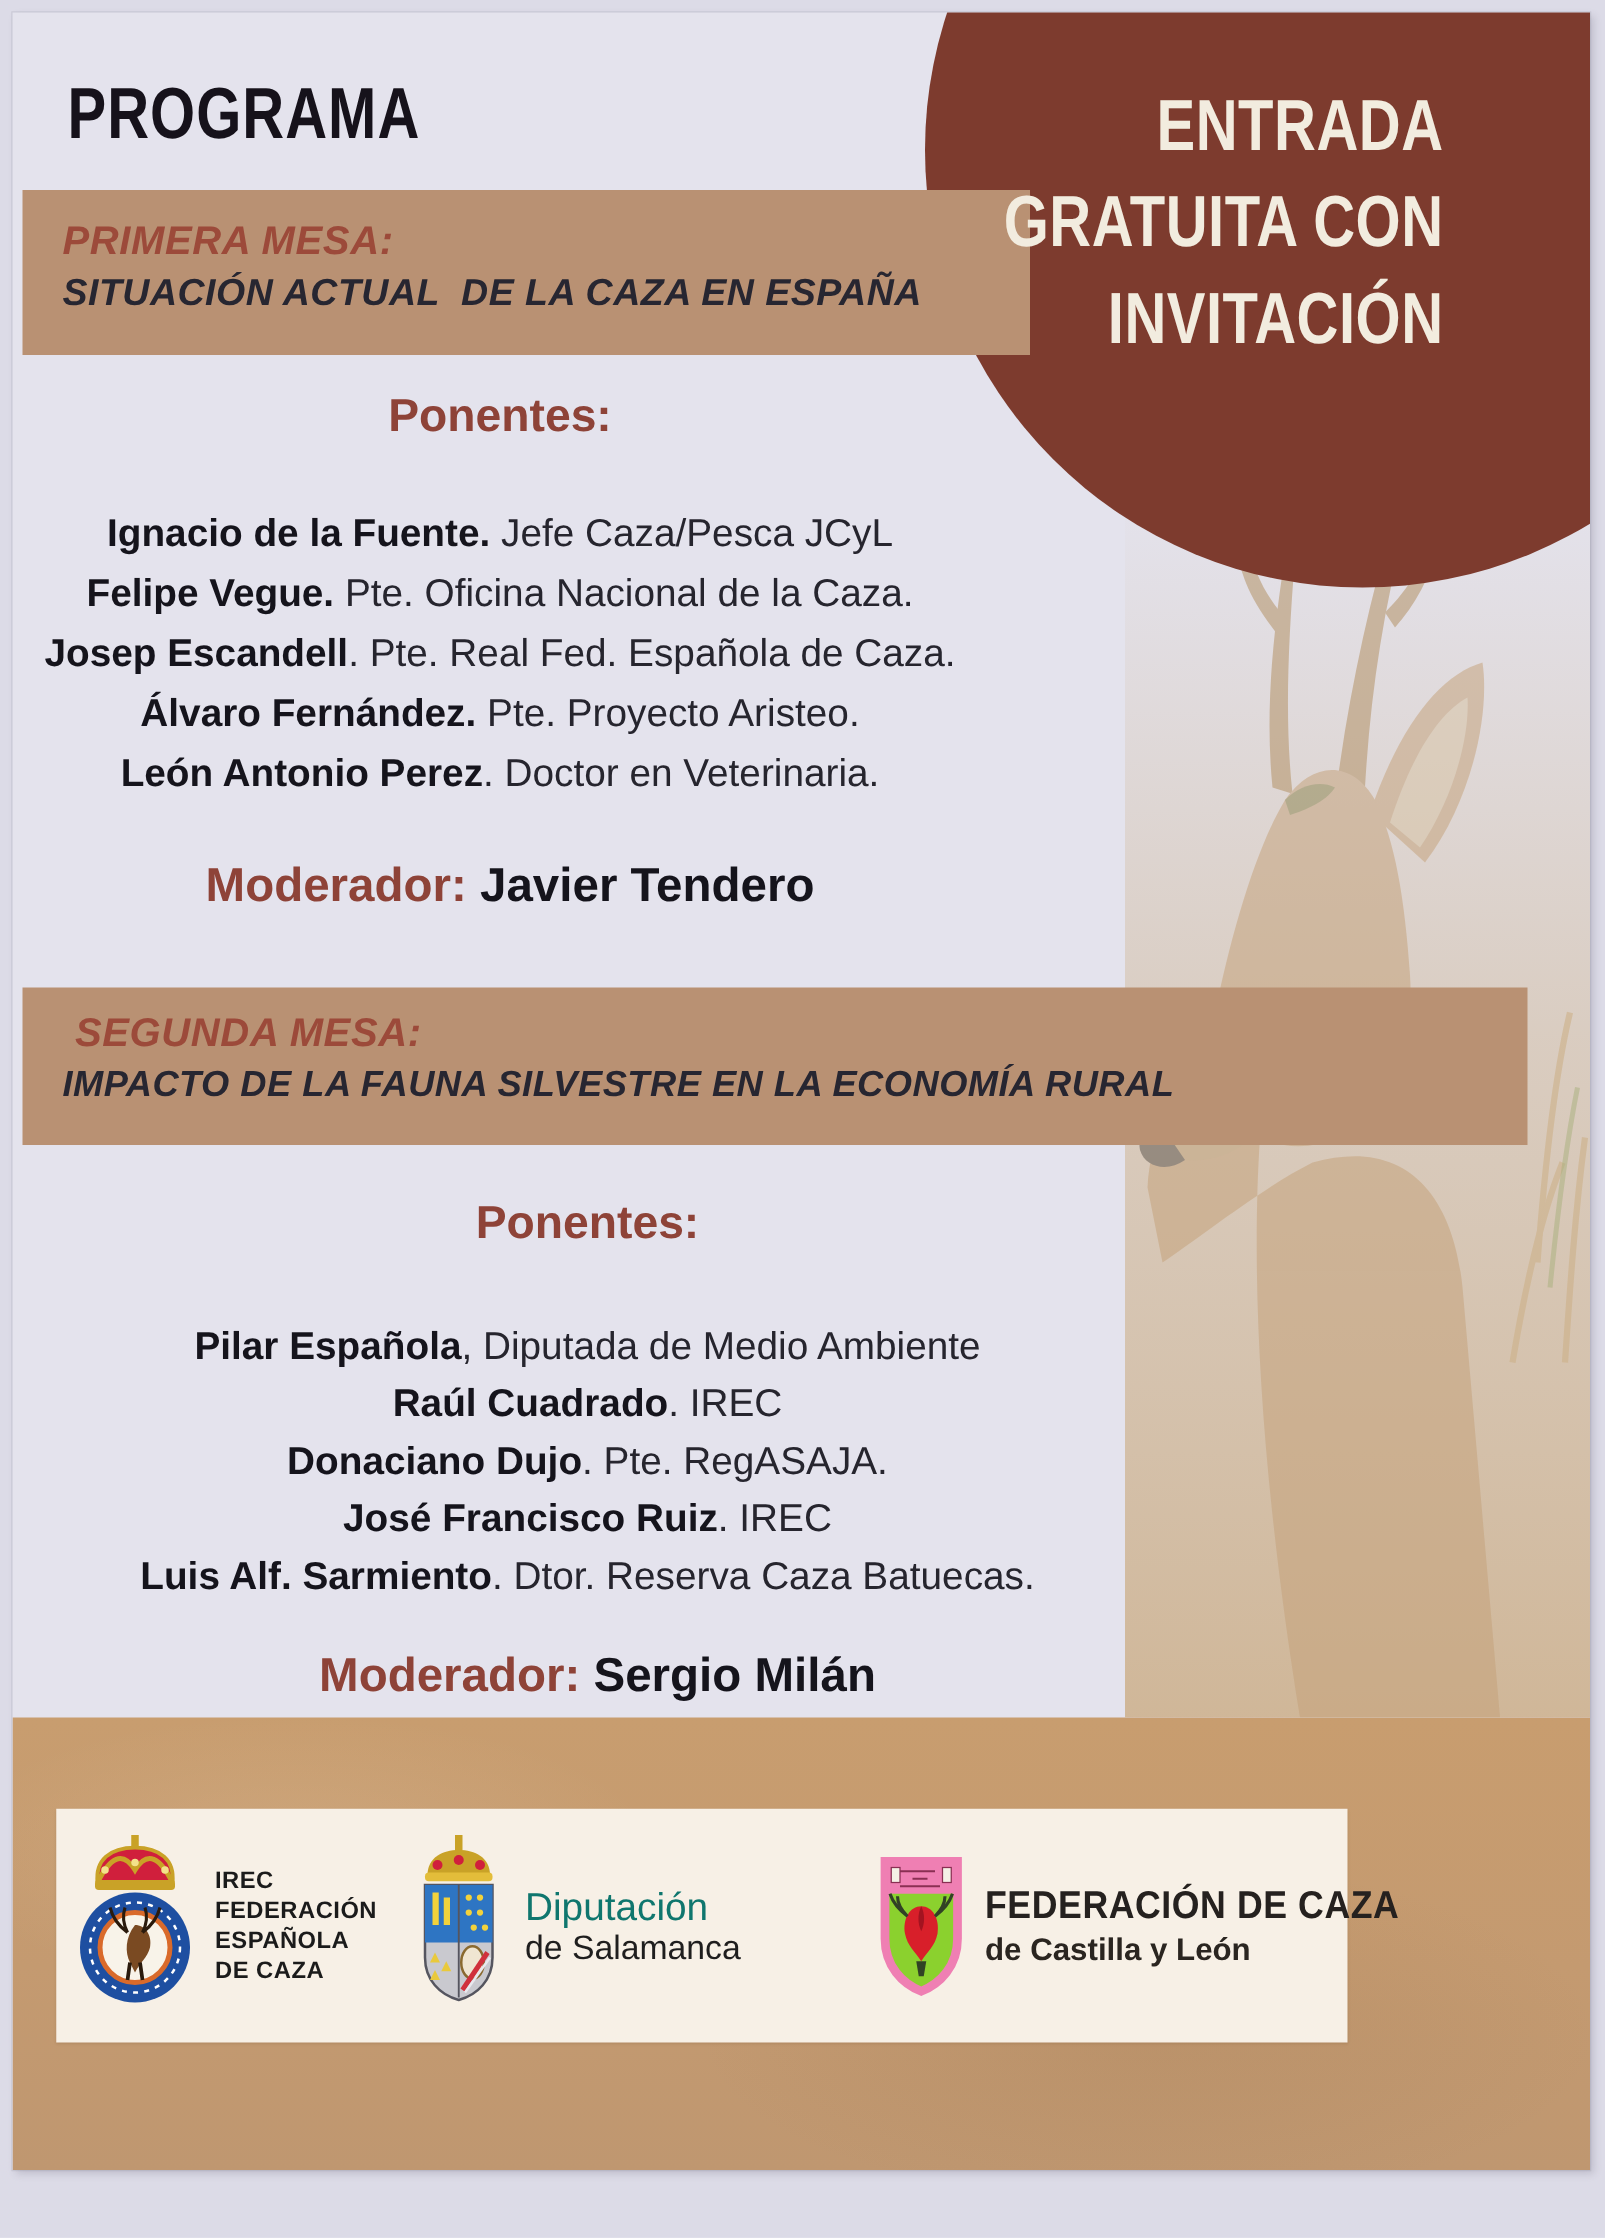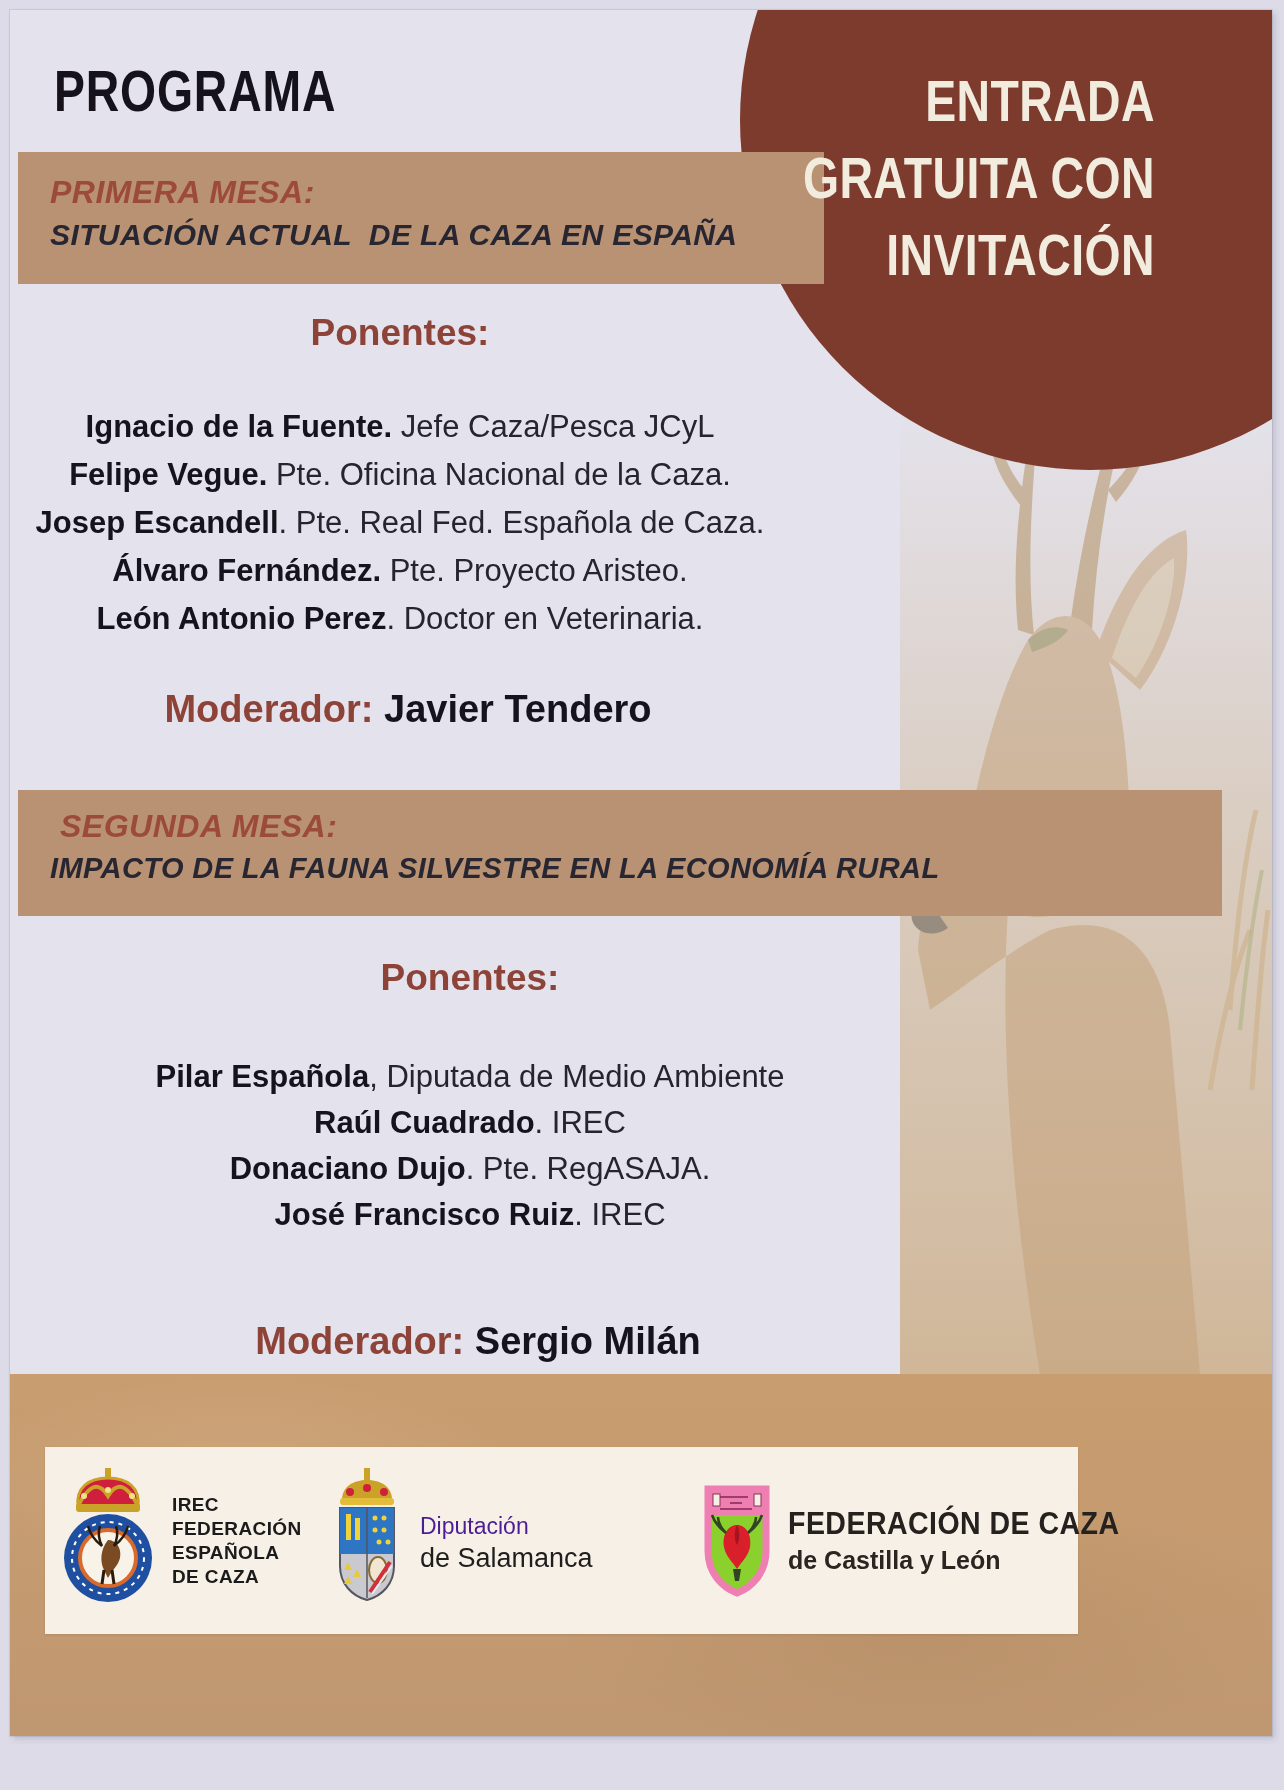--- a/index.html
+++ b/index.html
@@ -78,21 +78,21 @@
     box-shadow:0 1px 2px rgba(90,60,30,.15);
   }
   .sponsor{position:absolute;top:0;height:100%;display:flex;align-items:center;}
   .sp1{left:13px;}
   .sp2{left:283px;}
   .sp3{left:655px;}
   .sp-lines{margin-left:14px;}
   .rfec-label div{
     font-size:19px;font-weight:800;color:#1b1b1b;line-height:24px;letter-spacing:.4px;
   }
-  .dip-label div.l1{font-size:23px;color:#4c1d95;line-height:34px;}
+  .dip-label div.l1{font-size:31px;color:#0f766e;line-height:34px;}
   .dip-label div.l2{font-size:27px;color:#1f1e1e;line-height:30px;}
   .fcl-label div.l1{
     font-size:31px;font-weight:800;color:#25211f;letter-spacing:.5px;
     transform:scaleX(.92);transform-origin:left center;white-space:nowrap;
   }
   .fcl-label div.l2{font-size:25px;font-weight:700;color:#2a2520;margin-top:4px;}
 </style>
 </head>
 <body>
 
@@ -174,20 +174,21 @@
     <div class="kicker">SEGUNDA MESA:</div>
     <div class="banner-title">IMPACTO DE LA FAUNA SILVESTRE EN LA ECONOMÍA RURAL</div>
   </div>
 
   <div class="abs center-col2 ponentes ponentes2">Ponentes:</div>
   <div class="abs center-col2 speakers speakers2">
     <div><b>Pilar Española</b><span>, Diputada de Medio Ambiente</span></div>
     <div><b>Raúl Cuadrado</b><span>. IREC</span></div>
     <div><b>Donaciano Dujo</b><span>. Pte. RegASAJA.</span></div>
     <div><b>José Francisco Ruiz</b><span>. IREC</span></div>
+    <div><b>Luis Alf. Sarmiento</b><span>. Dtor. Reserva Caza Batuecas.</span></div>
   </div>
   <div class="abs center-col2 moderador moderador2">
     <span class="mlabel">Moderador:</span><span class="mname"> Sergio Milán</span>
   </div>
 
   <div class="abs sand">
     <div class="abs logo-bar">
 
       <div class="sponsor sp1">
         <svg width="100" height="150" viewBox="0 0 100 150">

